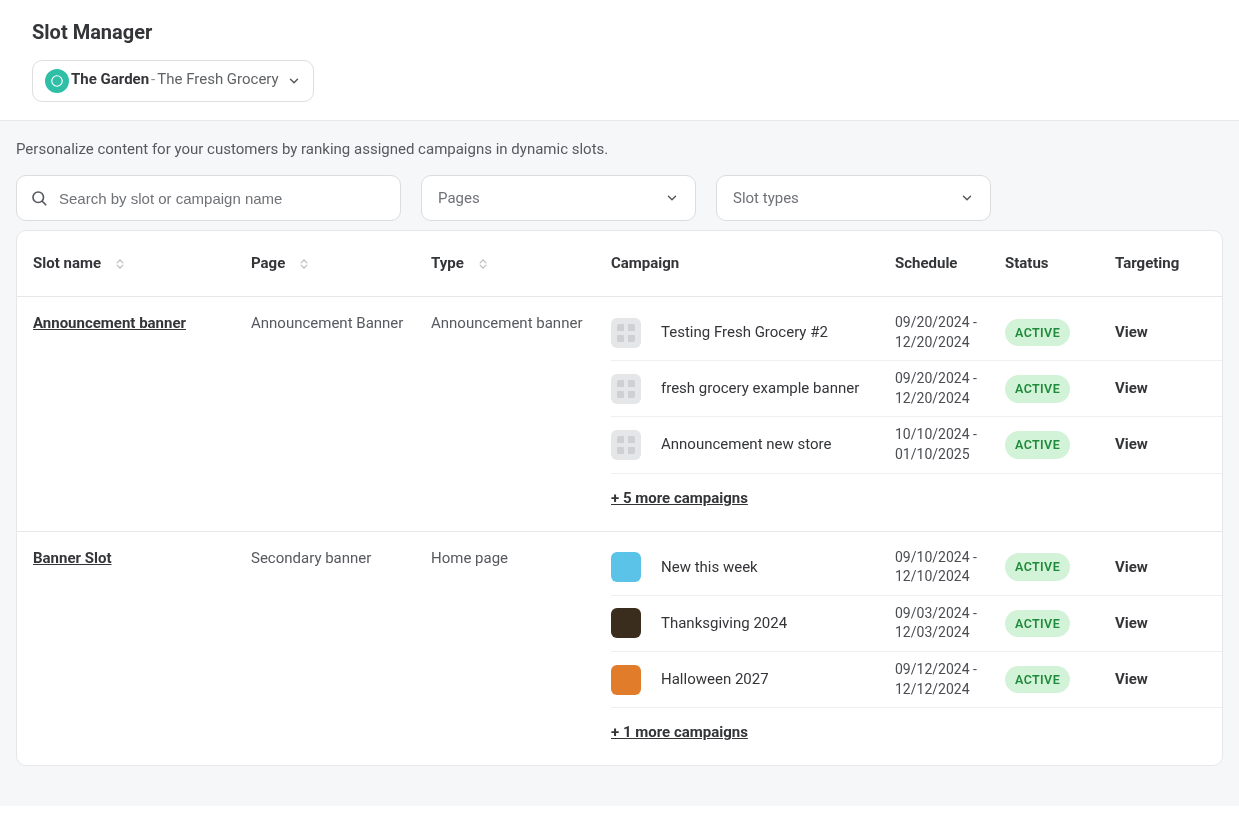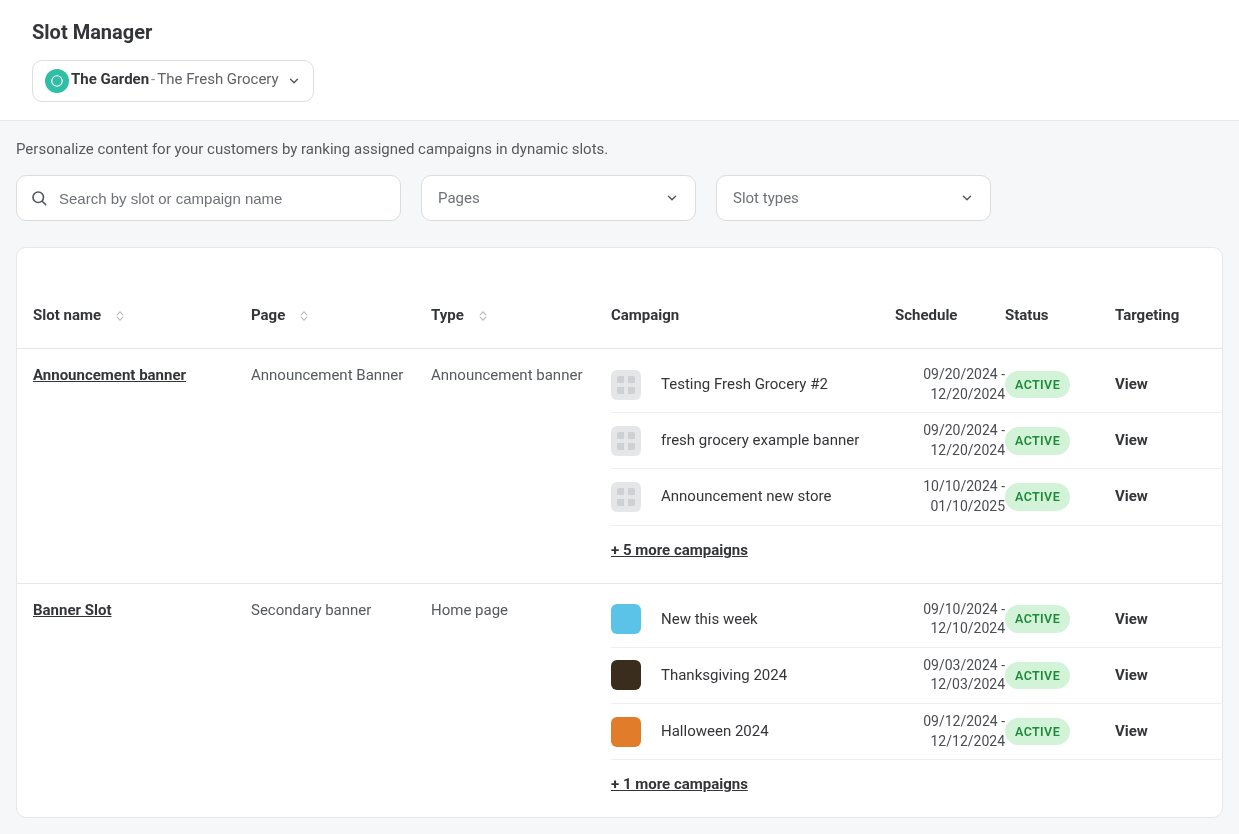--- a/index.html
+++ b/index.html
@@ -46,21 +46,21 @@
   }
   .subtitle {
     color: #56595e;
     margin-bottom: 15px;
     font-size: 15px;
   }
   .filters {
     display: flex;
     gap: 20px;
     align-items: center;
-    margin-bottom: 26px;
+    margin-bottom: 9px;
   }
   .search-wrap {
     position: relative;
     width: 385px;
   }
   .search-wrap svg {
     position: absolute;
     left: 14px; top: 50%;
     transform: translateY(-50%);
     color: #56595e;
@@ -102,21 +102,20 @@
     padding: 22px 16px;
     border-bottom: 1px solid #e7e7e9;
     align-items: center;
   }
   .th {
     font-weight: 700;
     font-size: 15px;
     display: flex;
     align-items: center;
     gap: 12px;
-    margin-top: 35px;
   }
   .sort-icon { color: #b9bbc0; display:inline-flex; }
   .slot-group {
     display: grid;
     grid-template-columns: 218px 180px 180px 1fr;
     padding: 16px;
     border-bottom: 1px solid #e7e7e9;
   }
   .slot-group:last-child { border-bottom: none; }
   .slot-link {
@@ -158,21 +157,21 @@
       linear-gradient(#cfd0d3,#cfd0d3), linear-gradient(#cfd0d3,#cfd0d3),
       linear-gradient(#cfd0d3,#cfd0d3), linear-gradient(#cfd0d3,#cfd0d3);
     background-size: 7px 7px;
     background-position: 0 0, 11px 0, 0 11px, 11px 11px;
     background-repeat: no-repeat;
     border-radius: 2px;
   }
   .thumb.blue { background: #5cc3e8; }
   .thumb.brown { background: #3a2d1e; }
   .thumb.orange { background: #e07c2a; }
-  .sched { font-size: 14px; color: #4b4d52; white-space: normal; text-align: right; }
+  .sched { font-size: 14px; color: #4b4d52; white-space: normal; }
   .badge {
     display: inline-block;
     background: #d2f3d7;
     color: #1f8a3b;
     font-size: 12.5px;
     font-weight: 600;
     letter-spacing: 0.4px;
     padding: 5px 10px;
     border-radius: 14px;
   }
@@ -339,21 +338,21 @@
                 <span class="thumb brown"></span>
                 <span>Thanksgiving 2024</span>
               </div>
               <div class="sched">09/03/2024 - 12/03/2024</div>
               <div><span class="badge">ACTIVE</span></div>
               <div><span class="view-link">View</span></div>
             </div>
             <div class="campaign-row">
               <div class="camp-cell">
                 <span class="thumb orange"></span>
-                <span>Halloween 2024</span>
+                <span>Halloween 2027</span>
               </div>
               <div class="sched">09/12/2024 - 12/12/2024</div>
               <div><span class="badge">ACTIVE</span></div>
               <div><span class="view-link">View</span></div>
             </div>
             <div class="more-row">+ 1 more campaigns</div>
           </div>
         </div>
       </div>
   </div>

